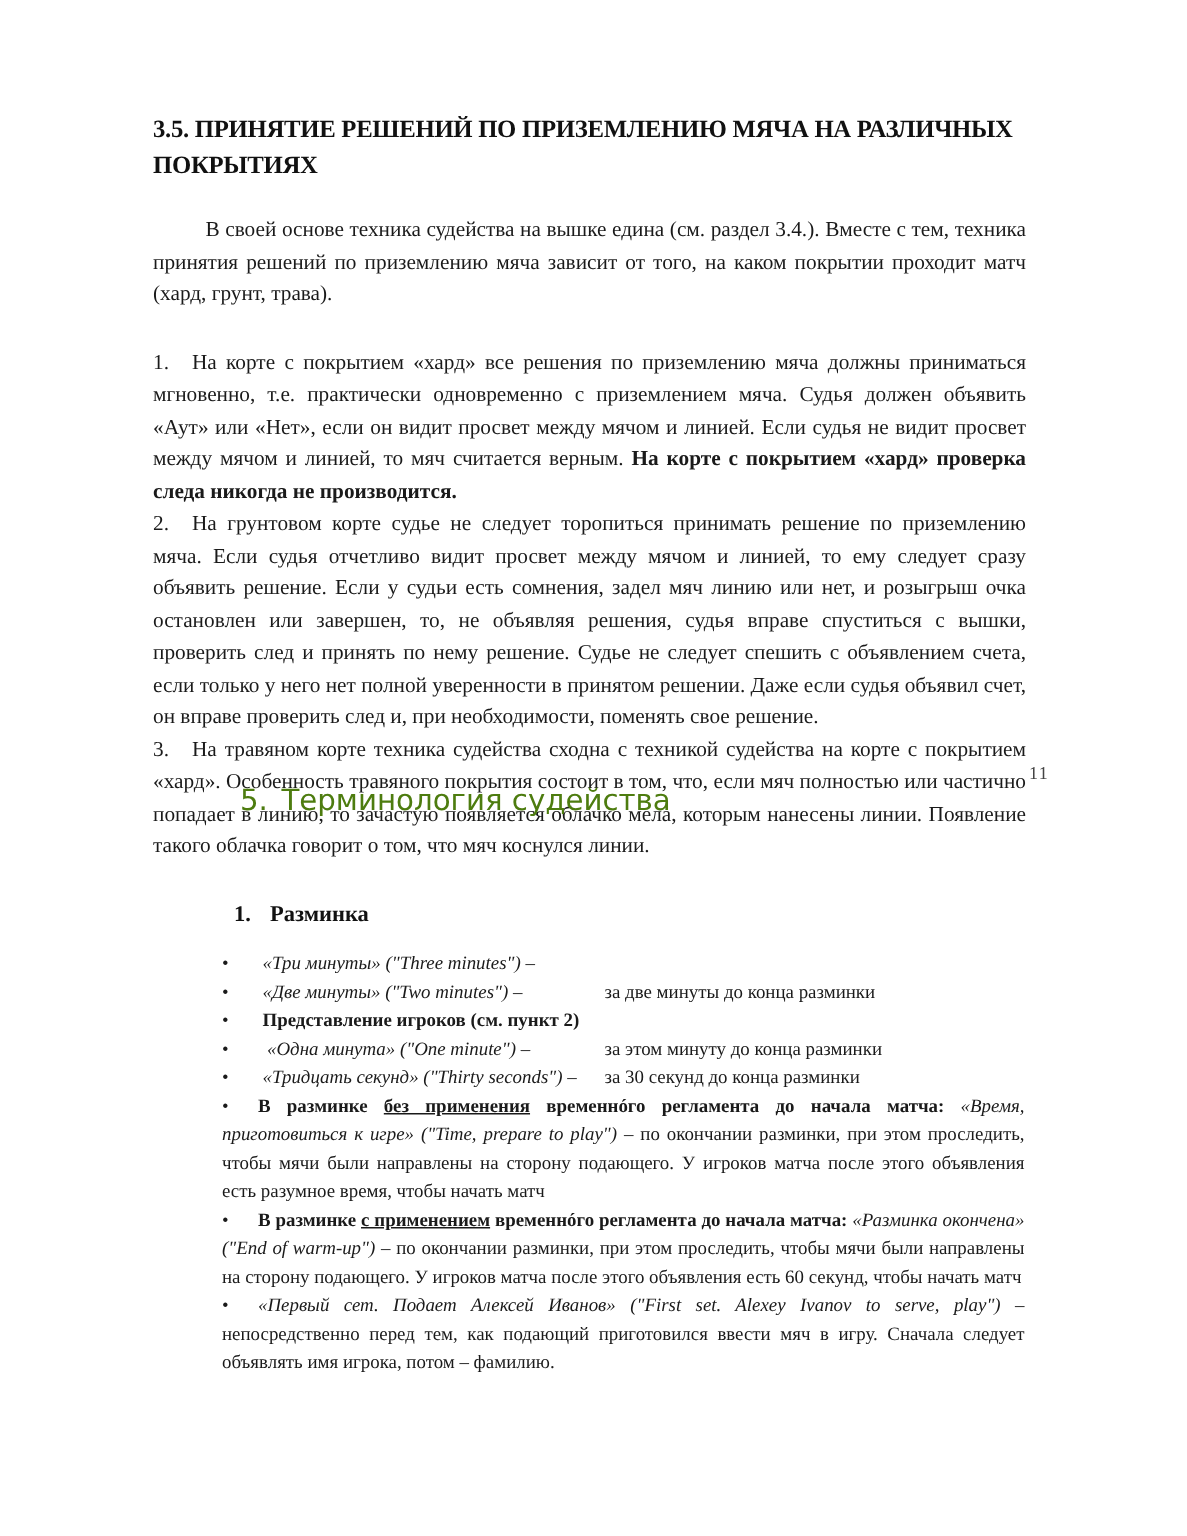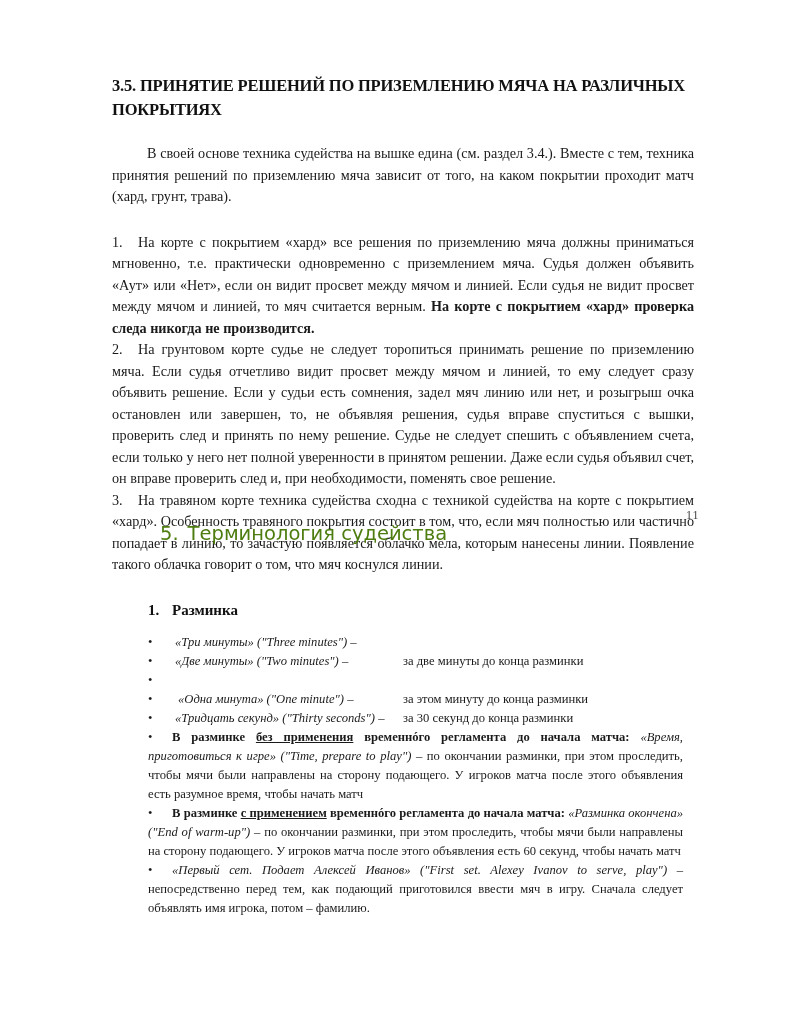--- a/index.html
+++ b/index.html
@@ -1,38 +1,38 @@
 <!DOCTYPE html>
 <html><head>
   <meta charset="utf-8">
   <style>
     html, body { margin: 0; padding: 0; background: #ffffff; }
     body { width: 791px; height: 1024px; position: relative; overflow: hidden; color: #111; }
     .serif { font-family: "Liberation Serif", "DejaVu Serif", serif; }
     .sans { font-family: "DejaVu Sans", "Liberation Sans", sans-serif; }
 
     
-    #upper { position: absolute; left: 112px; top: 74px; width: 582px; }
+    #upper { position: absolute; left: 102px; top: 74px; width: 582px; }
     .sec-title { font-weight: bold; font-size: 16.5px; line-height: 24px; margin: 0; letter-spacing: -0.2px; }
     .p { font-size: 14.2px; line-height: 21.5px; text-align: justify; margin: 0; color: #1a1a1a; }
     .indent { text-indent: 35px; }
     #intro { margin-top: 21px; }
     #item1 { margin-top: 24px; }
     .num { display: inline-block; width: 26px; text-indent: 0; }
     .page-num { position: absolute; left: 686px; top: 508px; font-size: 12px; color: #444; letter-spacing: 1px; }
 
     
     #term-head { position: absolute; left: 160px; top: 522px; font-size: 19.5px; color: #4d7c0f; }
     #term-head .n { margin-right: 9px; }
 
     
     #lower { position: absolute; left: 148px; top: 583px; width: 535px; }
     .lp { font-size: 12.6px; line-height: 18.8px; text-align: justify; margin: 0; color: #1a1a1a; }
     .lp.indent { text-indent: 26px; }
-    .sub-head { font-weight: bold; font-size: 15px; margin: 19px 0 0 0; }
+    .sub-head { font-weight: bold; font-size: 15px; margin: 19px 0 0 8px; }
     .sub-head .n { display: inline-block; width: 24px; }
     ul.bl { list-style: none; margin: 14px 0 0 0; padding: 0; }
     ul.bl li { font-size: 12.6px; line-height: 19px; position: relative; color: #1a1a1a; }
     .bul { display: inline-block; width: 27px; }
     .row { display: flex; }
     .row .a { width: 228px; font-style: italic; }
     .row .a.in { padding-left: 3px; width: 225px; }
     .row .b { }
     .blk { text-align: justify; }
     .blk .bul { display: inline-block; width: 24px; text-indent: 0; }
@@ -79,20 +79,21 @@
       <span class="bul">•</span>
       <span class="a">«Три минуты» ("Three minutes") –</span>
     </li>
     <li class="row">
       <span class="bul">•</span>
       <span class="a">«Две минуты» ("Two minutes") –</span>
       <span class="b">за две минуты до конца разминки</span>
     </li>
     <li class="row">
       <span class="bul">•</span>
+      <span class="bold">Представление игроков (см. пункт 2)</span>
     </li>
     <li class="row">
       <span class="bul">•</span>
       <span class="a in">«Одна минута» ("One minute") –</span>
       <span class="b">за этом минуту до конца разминки</span>
     </li>
     <li class="row">
       <span class="bul">•</span>
       <span class="a">«Тридцать секунд» ("Thirty seconds") –</span>
       <span class="b">за 30 секунд до конца разминки</span>

